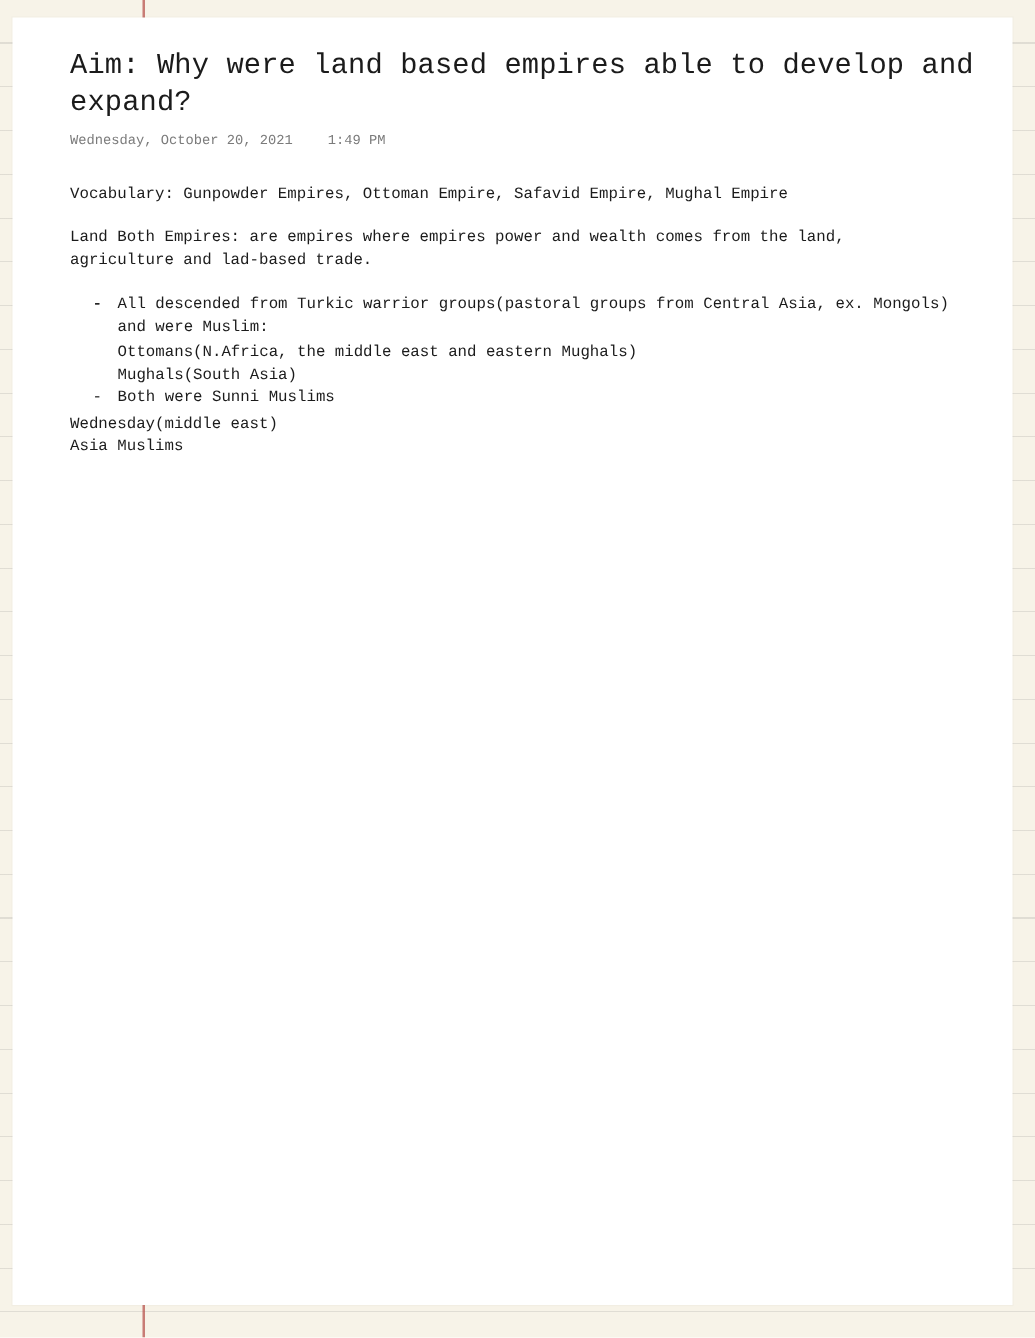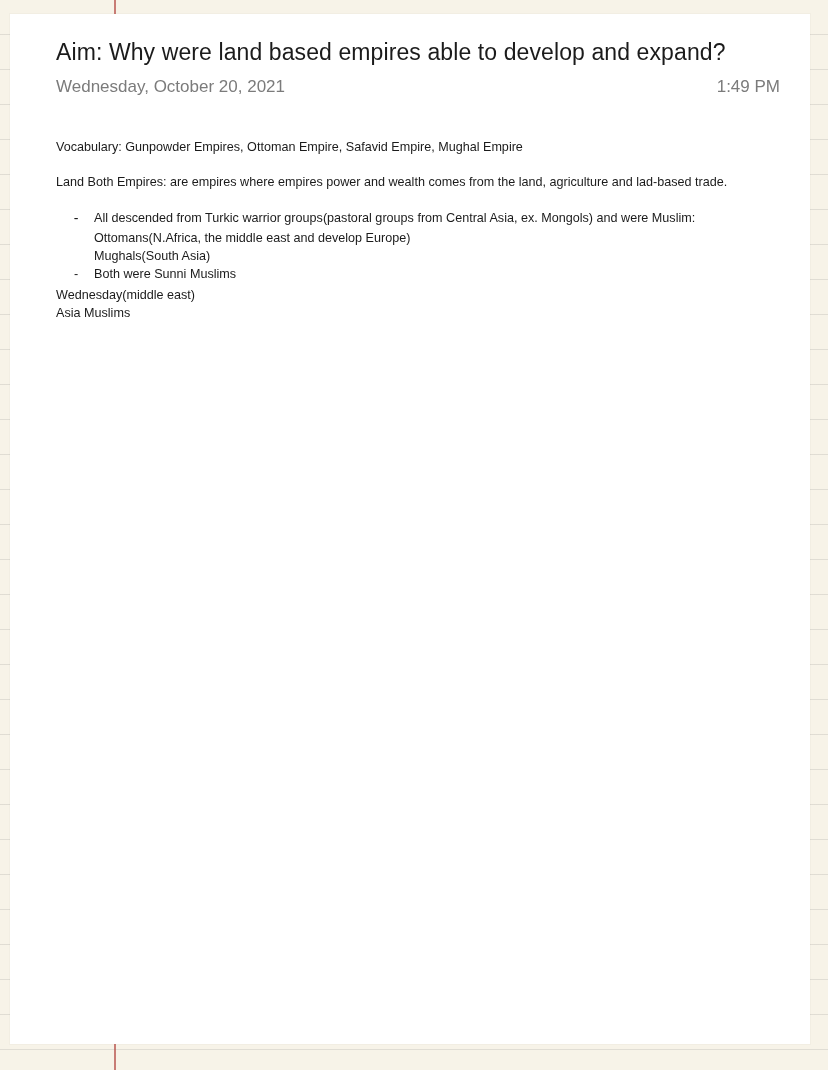--- a/index.html
+++ b/index.html
@@ -52,44 +52,44 @@
     height: 1030px;
     background: #ffffff;
     box-shadow: 0 0 0 1px rgba(0,0,0,0.02);
   }
 
   .content {
     position: absolute;
     left: 46px;
     top: 24px;
     right: 30px;
+    font-family: Liberation Mono, monospace;
   }
 
   .note-title {
     font-size: 23px;
     font-weight: 400;
     color: #1b1b1b;
     letter-spacing: 0.1px;
     margin: 0 0 0 0;
     line-height: 1.3;
   }
 
   .meta-row {
     margin-top: 9px;
     display: flex;
     align-items: baseline;
     color: #7b7b7b;
-    font-size: 17px;
-    justify-content: space-between;
+    font-size: 11px;
   }
   .meta-date { }
   .meta-time { margin-left: 28px; }
 
   .body-text {
-    margin-top: 42px;
+    margin-top: 28px;
     color: #1b1b1b;
     font-size: 12.6px;
     line-height: 1.42;
   }
 
   .para {
     margin: 0 0 17px 0;
     max-width: 690px;
   }
   .para.tight { margin-bottom: 6px; }
@@ -144,21 +144,21 @@
 
       <ul class="dash-list">
         <li>
           <span class="dash">-</span>
         </li>
         <li>
           <span class="dash">-</span>
           <span>All descended from Turkic warrior groups(pastoral groups from Central Asia, ex. Mongols) and were Muslim:</span>
         </li>
       </ul>
-      <div class="sub-line">Ottomans(N.Africa, the middle east and develop Europe)</div>
+      <div class="sub-line">Ottomans(N.Africa, the middle east and eastern Mughals)</div>
       <div class="sub-line">Mughals(South Asia)</div>
 
       <ul class="dash-list">
         <li>
           <span class="dash">-</span>
           <span>Both were Sunni Muslims</span>
         </li>
       </ul>
 
       <div class="flush-line">Wednesday(middle east)</div>

